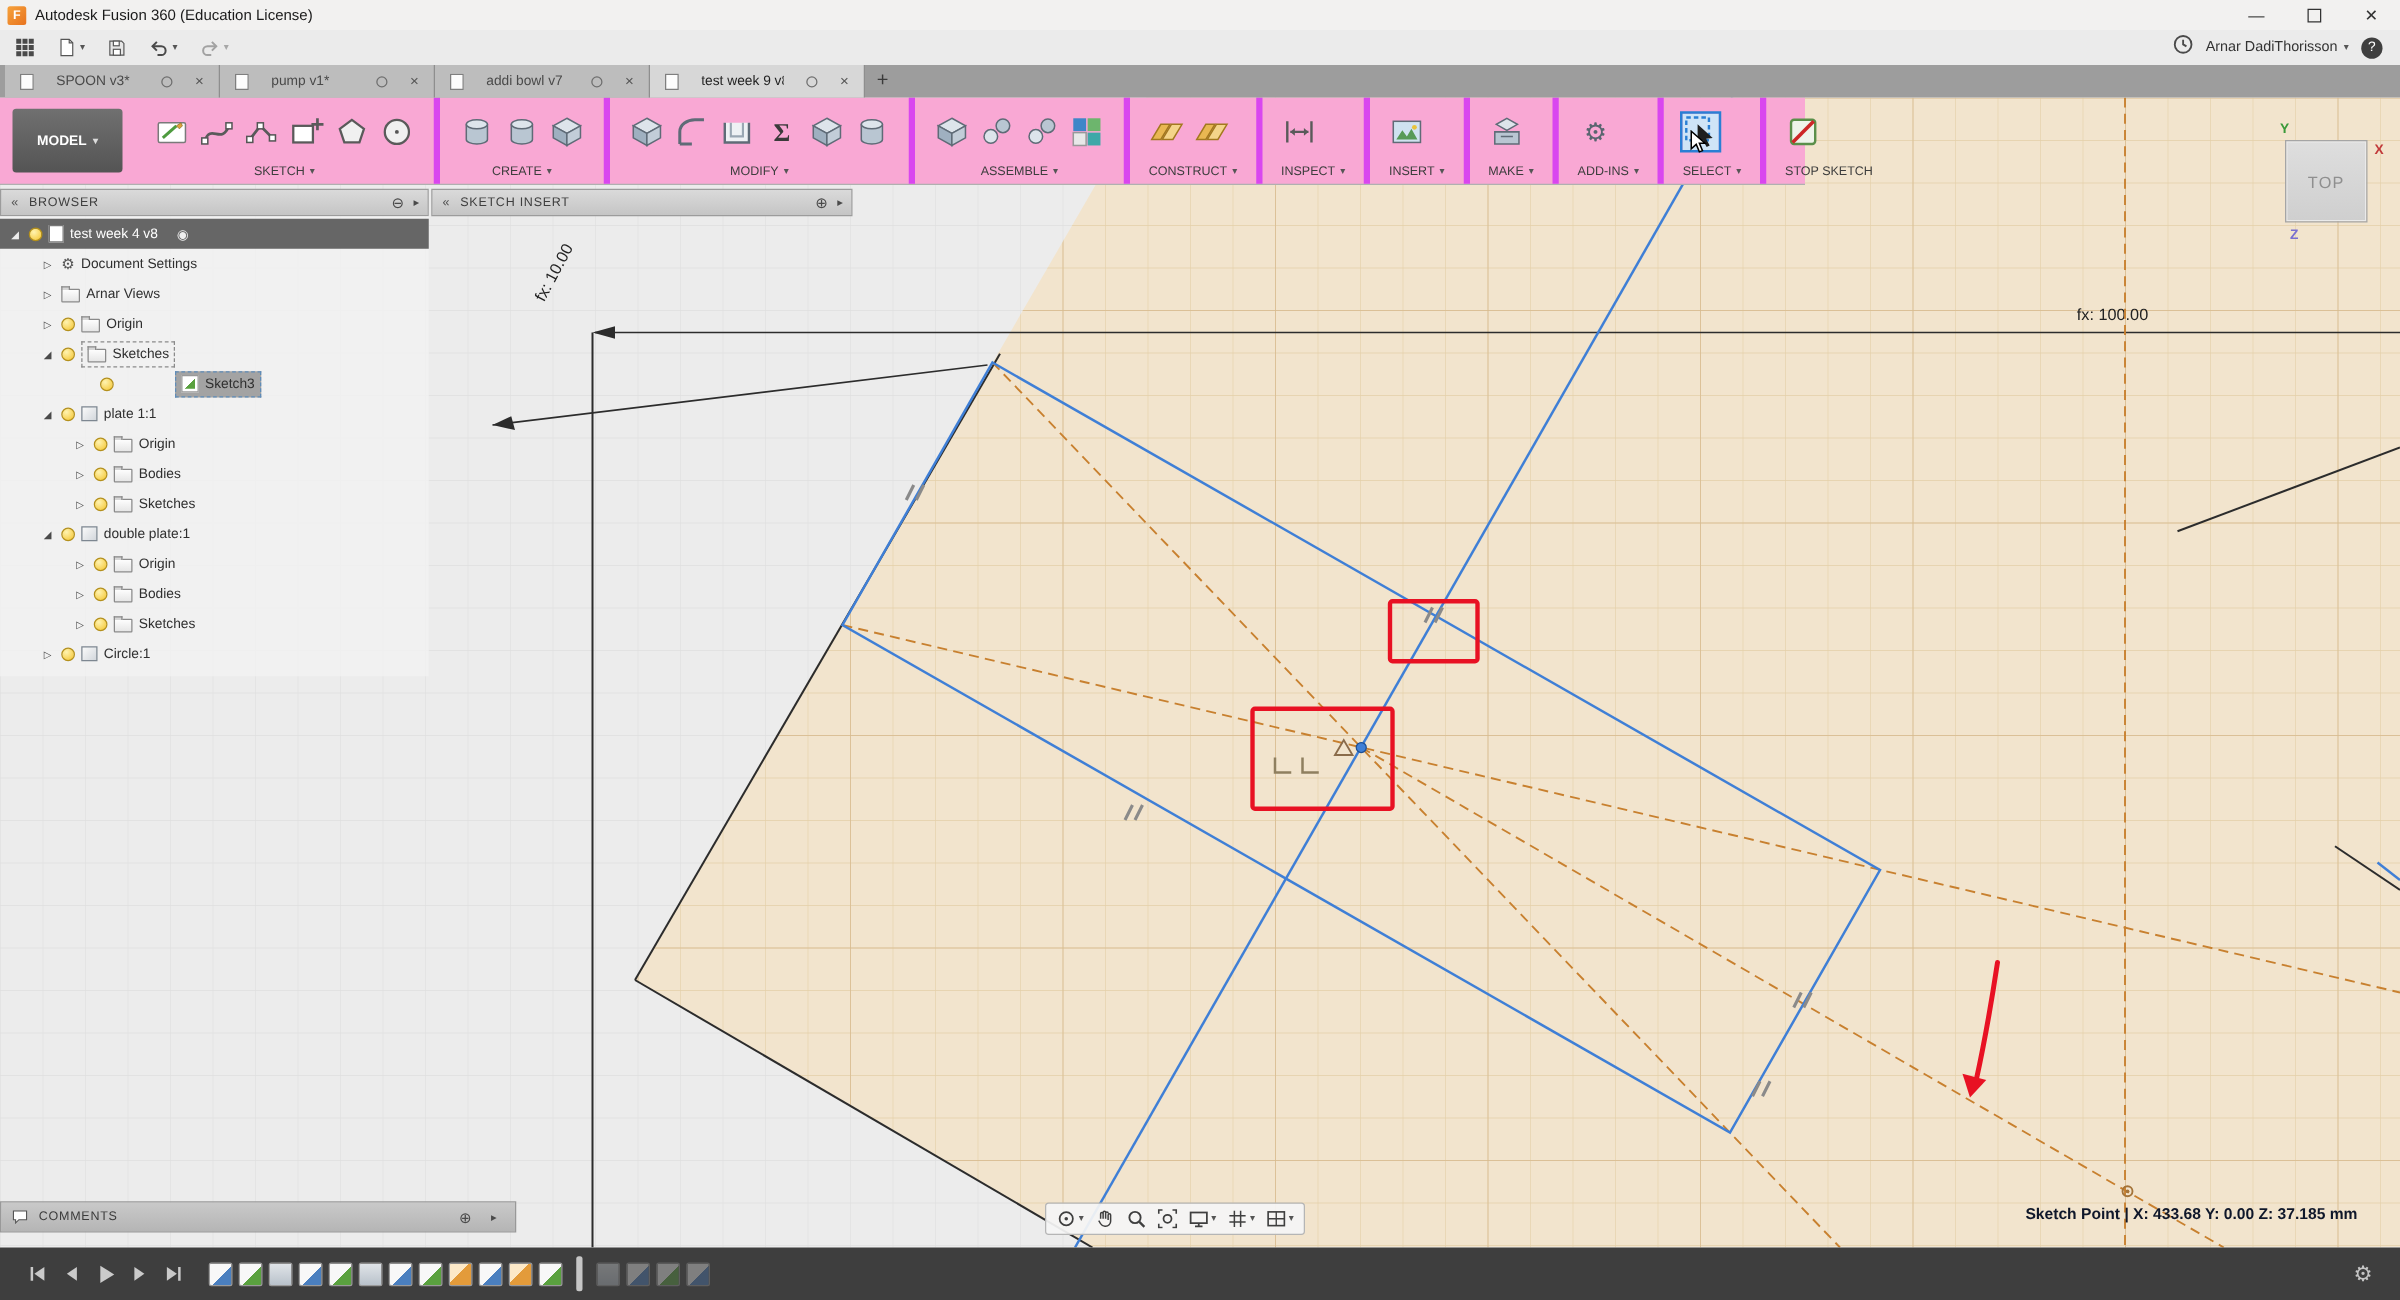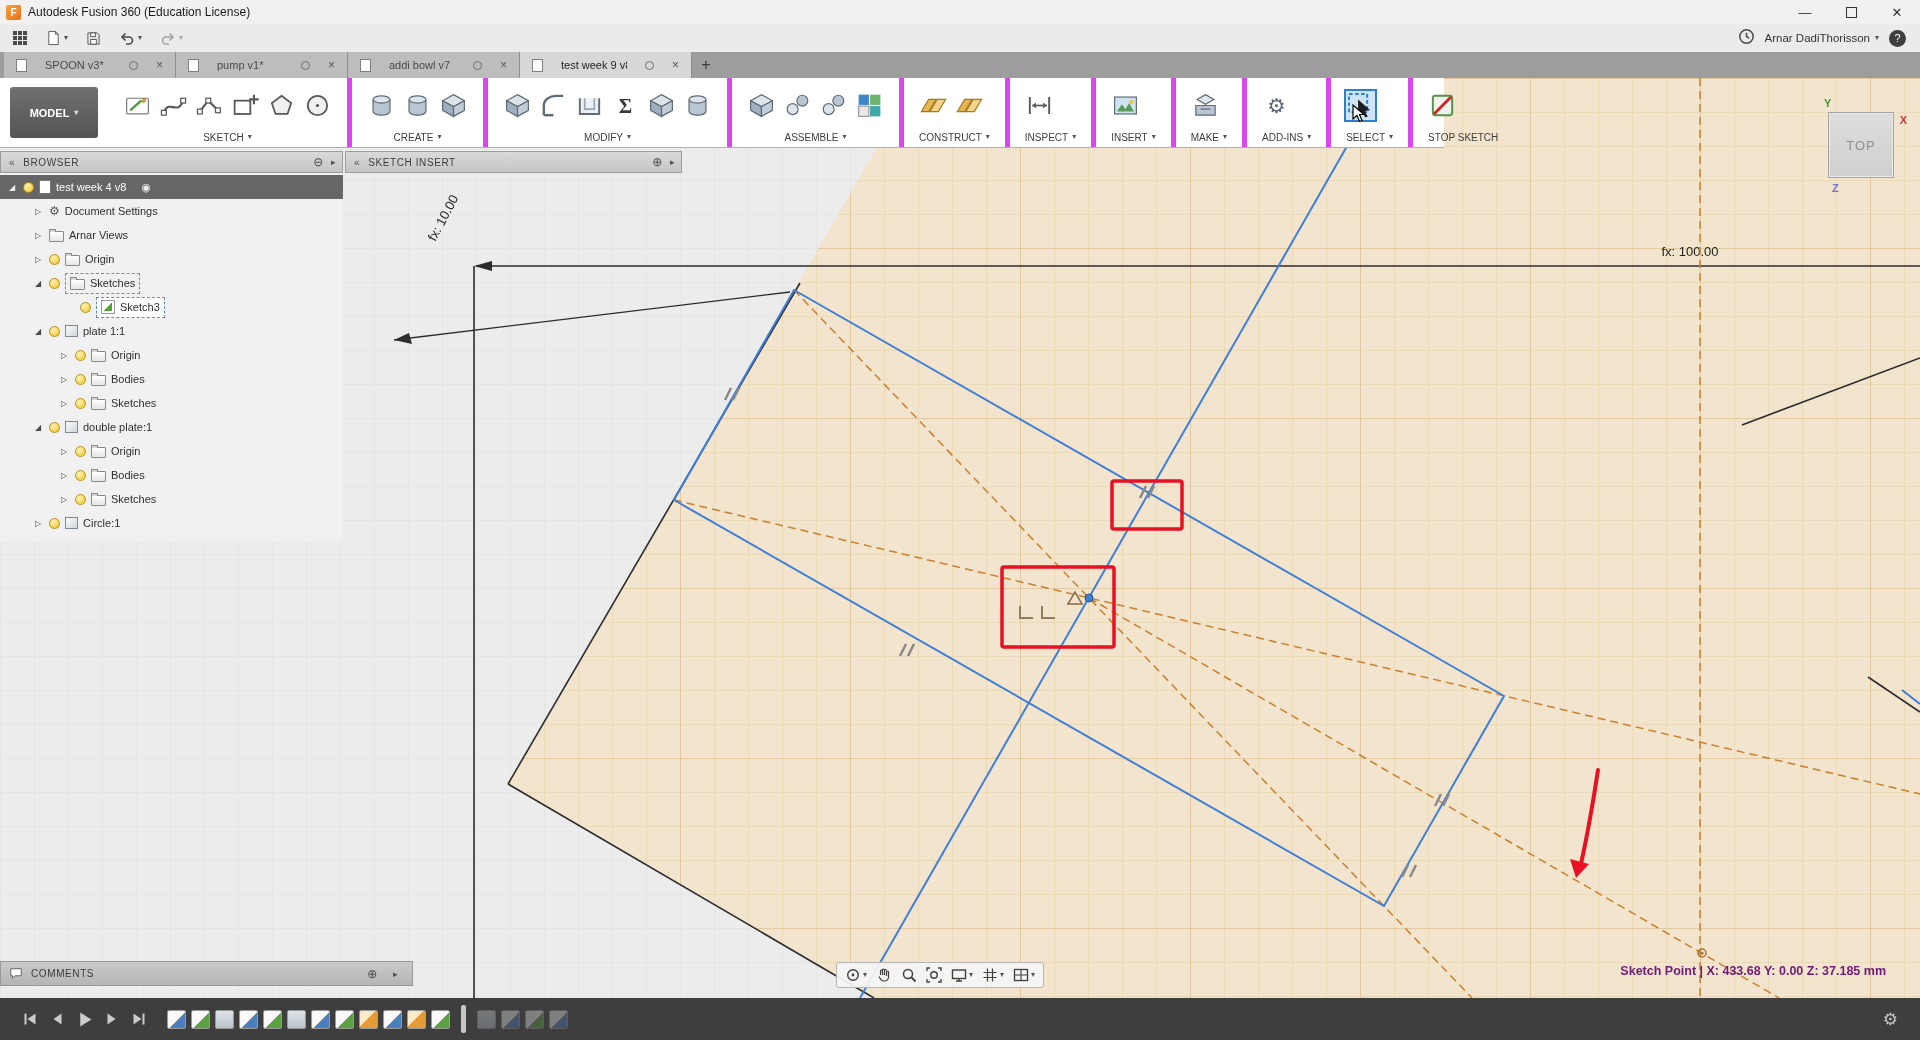--- a/index.html
+++ b/index.html
@@ -26,21 +26,21 @@
   .tabbar{position:absolute;top:52px;left:0;right:0;height:26px;background:#9d9d9d;display:flex;align-items:stretch;z-index:30;padding-left:4px;}
   .tab{display:flex;align-items:center;gap:18px;padding:0 12px;background:#bdbdbd;border-right:1px solid #8e8e8e;font-size:11px;color:#4a4a4a;width:172px;box-sizing:border-box;cursor:default;}
   .tab .pg{width:9px;height:11px;background:#fdfdfd;border:1px solid #7f7f7f;flex:none;}
   .tab .lbl{flex:1;white-space:nowrap;overflow:hidden;}
   .tab .ring{width:7px;height:7px;border:1px solid #6e6e6e;border-radius:50%;flex:none;}
   .tab .x{font-size:12px;color:#555;flex:none;}
   .tab.active{background:#d7d7d7;color:#1f1f1f;}
   .tab-plus{width:28px;display:flex;align-items:center;justify-content:center;color:#3a3a3a;font-size:16px;}
 
   
-  .ribbon{position:absolute;top:78px;left:0;width:1444px;height:70px;background:#ffffff;border-bottom:1px solid #b0b0b0;display:flex;align-items:stretch;z-index:15;box-sizing:border-box;}
+  .ribbon{position:absolute;top:78px;left:0;width:1444px;height:70px;background:#f9a8d4;border-bottom:1px solid #b0b0b0;display:flex;align-items:stretch;z-index:15;box-sizing:border-box;}
   .model-btn{margin:9px 10px;width:88px;border-radius:3px;background:linear-gradient(#707070,#545454);color:#fff;font-size:11px;font-weight:bold;display:flex;align-items:center;justify-content:center;gap:5px;flex:none;}
   .model-btn .caret{color:#ddd;}
   .rgroup{display:flex;flex-direction:column;border-right:5px solid #d946ef;padding:3px 15px 2px;}
   .rg-icons{flex:1;display:flex;align-items:center;gap:7px;}
   .ricon{width:29px;height:29px;flex:none;}
   .ricon.hl{background:#cfe4f7;outline:2px solid #2a7fd4;}
   .rg-label{height:16px;display:flex;align-items:center;justify-content:center;gap:4px;font-size:10px;color:#3d3d3d;white-space:nowrap;}
 
   
   #cv{position:absolute;top:78px;left:0;z-index:1;}
@@ -59,21 +59,21 @@
   .brow{height:24px;display:flex;align-items:center;font-size:11px;color:#2f2f2f;gap:5px;box-sizing:border-box;}
   .brow .tw{width:12px;text-align:center;font-size:8px;color:#4a4a4a;flex:none;}
   .lvl0{padding-left:6px;}
   .lvl1{padding-left:32px;}
   .lvl2{padding-left:58px;}
   .lvl2s{padding-left:80px;}
   .brow.rootsel{background:#666;color:#fff;}
   .brow.rootsel .tw{color:#eee;}
   .radio{margin-left:10px;font-size:11px;color:#efefef;}
   .dashbox{border:1px dashed #8a8a8a;padding:0 4px;display:flex;align-items:center;gap:5px;height:19px;}
-  .dashbox.sk3{background:#ffffff;border-color:#5f8cb8;}
+  .dashbox.sk3{background:#a3a3a3;border-color:#5f8cb8;margin-left:44px;}
 
   
   .ic{display:inline-block;flex:none;}
   .ic-bulb{width:9px;height:9px;border-radius:50%;background:radial-gradient(circle at 35% 30%,#fff3b0,#f4c42d);border:1px solid #b4901c;}
   .ic-folder{width:13px;height:9px;background:linear-gradient(#fdfdfd,#e6e6e6);border:1px solid #8a8a8a;border-radius:1px;position:relative;margin-top:3px;}
   .ic-folder::before{content:"";position:absolute;top:-3px;left:-1px;width:5px;height:2px;background:#d6d6d6;border:1px solid #8a8a8a;border-bottom:none;}
   .ic-doc{width:10px;height:12px;background:#fff;border:1px solid #777;}
   .ic-comp{width:11px;height:10px;background:linear-gradient(135deg,#fafafa,#d2d7dc);border:1px solid #7d8791;}
   .ic-sketch{width:12px;height:12px;background:#fff;border:1px solid #999;position:relative;}
   .ic-sketch::after{content:"";position:absolute;left:1px;top:1px;width:9px;height:9px;background:linear-gradient(135deg,transparent 55%,#5aa13f 55%);}
@@ -87,21 +87,21 @@
   .vc-z{position:absolute;left:4px;bottom:-16px;color:#7a6fd0;font-size:11px;font-weight:bold;}
 
   
   .navbar{position:absolute;left:836px;top:962px;height:26px;background:rgba(245,245,245,0.93);border:1px solid #b5b5b5;border-radius:3px;display:flex;align-items:center;padding:0 6px;gap:5px;z-index:7;box-sizing:border-box;}
   .nv{display:flex;align-items:center;gap:2px;padding:0 2px;}
 
   
   .comments{position:absolute;left:0;top:961px;width:413px;height:25px;background:linear-gradient(#c9c9c9,#b5b5b5);border:1px solid #999;box-sizing:border-box;display:flex;align-items:center;font-size:10px;color:#3c3c3c;letter-spacing:.6px;z-index:7;gap:8px;padding:0 8px;}
   .cm-title{flex:1;}
 
-  .statusline{position:absolute;right:34px;top:964px;font-size:12.5px;font-weight:bold;color:#701a75;z-index:6;}
+  .statusline{position:absolute;right:34px;top:964px;font-size:12.5px;font-weight:bold;color:#0f172a;z-index:6;}
 
   
   .timeline{position:absolute;left:0;top:998px;right:0;height:42px;background:#3e3e3e;display:flex;align-items:center;z-index:30;}
   .tl-play{display:flex;align-items:center;gap:11px;padding:0 20px 0 22px;}
   .tl-icons{display:flex;align-items:center;gap:5px;}
   .tf{width:17px;height:17px;border:1px solid #9a9a9a;border-radius:2px;background:#f4f4f4;flex:none;}
   .f-g{background:linear-gradient(135deg,#f8f8f8 55%,#5aa13f 55%);}
   .f-b{background:linear-gradient(135deg,#f8f8f8 55%,#4a7fbf 55%);}
   .f-o{background:linear-gradient(135deg,#fce9c8 45%,#e39b3a 45%);}
   .f-x{background:linear-gradient(#e0e4e8,#b9c2cb);}

